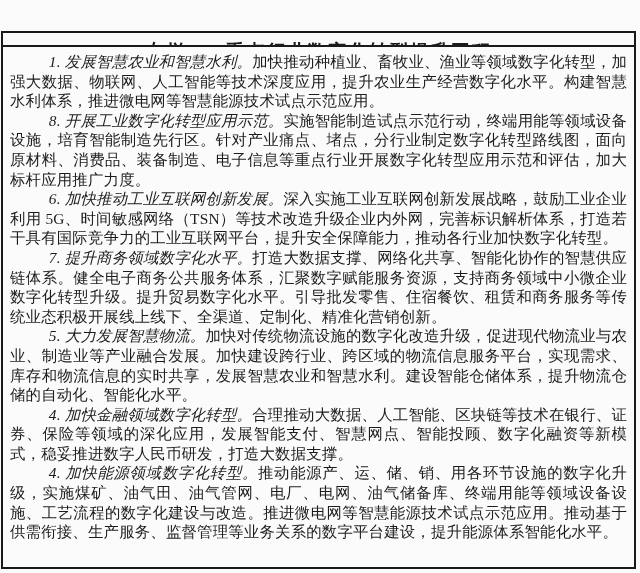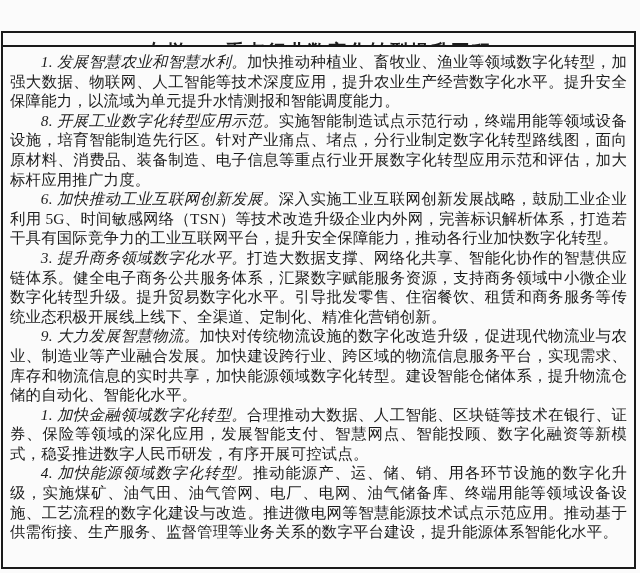--- a/index.html
+++ b/index.html
@@ -54,45 +54,46 @@
   .para {
     font-size: 15.4px;
     line-height: 19.6px;
     text-align: justify;
     text-indent: 2em;
     letter-spacing: 0.2px;
     word-break: break-all;
   }
   .para .lead {
     font-style: italic; 
+    margin-left: 8px;
   }
   .para .text {
     font-style: normal;
   }
 </style>
 </head>
 <body>
 
 <div class="page">
 
   <div class="title-box">
     <span class="title-text">专栏 4　重点行业数字化转型提升工程</span>
   </div>
 
   <div class="body-box">
     <div id="paragraphs">
-  <p class="para"><span class="lead">1. 发展智慧农业和智慧水利。</span><span class="text">加快推动种植业、畜牧业、渔业等领域数字化转型，加强大数据、物联网、人工智能等技术深度应用，提升农业生产经营数字化水平。提升安全保障能力，以流域为单元提升水情测报和智能调度能力。</span></p>
+  <p class="para"><span class="lead">1. 发展智慧农业和智慧水利。</span><span class="text">加快推动种植业、畜牧业、渔业等领域数字化转型，加强大数据、物联网、人工智能等技术深度应用，提升农业生产经营数字化水平。构建智慧水利体系，推进微电网等智慧能源技术试点示范应用。</span></p>
 
   <p class="para"><span class="lead">8. 开展工业数字化转型应用示范。</span><span class="text">实施智能制造试点示范行动，终端用能等领域设备设施，培育智能制造先行区。针对产业痛点、堵点，分行业制定数字化转型路线图，面向原材料、消费品、装备制造、电子信息等重点行业开展数字化转型应用示范和评估，加大标杆应用推广力度。</span></p>
 
   <p class="para"><span class="lead">6. 加快推动工业互联网创新发展。</span><span class="text">深入实施工业互联网创新发展战略，鼓励工业企业利用 5G、时间敏感网络（TSN）等技术改造升级企业内外网，完善标识解析体系，打造若干具有国际竞争力的工业互联网平台，提升安全保障能力，推动各行业加快数字化转型。</span></p>
 
-  <p class="para"><span class="lead">3. 提升商务领域数字化水平。</span><span class="text">打造大数据支撑、网络化共享、智能化协作的智慧供应链体系。健全电子商务公共服务体系，汇聚数字赋能服务资源，支持商务领域中小微企业数字化转型升级。提升贸易数字化水平。引导批发零售、住宿餐饮、租赁和商务服务等传统业态积极开展线上线下、全渠道、定制化、精准化营销创新。</span></p>
+  <p class="para"><span class="lead">7. 提升商务领域数字化水平。</span><span class="text">打造大数据支撑、网络化共享、智能化协作的智慧供应链体系。健全电子商务公共服务体系，汇聚数字赋能服务资源，支持商务领域中小微企业数字化转型升级。提升贸易数字化水平。引导批发零售、住宿餐饮、租赁和商务服务等传统业态积极开展线上线下、全渠道、定制化、精准化营销创新。</span></p>
 
-  <p class="para"><span class="lead">9. 大力发展智慧物流。</span><span class="text">加快对传统物流设施的数字化改造升级，促进现代物流业与农业、制造业等产业融合发展。加快建设跨行业、跨区域的物流信息服务平台，实现需求、库存和物流信息的实时共享，加快能源领域数字化转型。建设智能仓储体系，提升物流仓储的自动化、智能化水平。</span></p>
+  <p class="para"><span class="lead">5. 大力发展智慧物流。</span><span class="text">加快对传统物流设施的数字化改造升级，促进现代物流业与农业、制造业等产业融合发展。加快建设跨行业、跨区域的物流信息服务平台，实现需求、库存和物流信息的实时共享，发展智慧农业和智慧水利。建设智能仓储体系，提升物流仓储的自动化、智能化水平。</span></p>
 
-  <p class="para"><span class="lead">1. 加快金融领域数字化转型。</span><span class="text">合理推动大数据、人工智能、区块链等技术在银行、证券、保险等领域的深化应用，发展智能支付、智慧网点、智能投顾、数字化融资等新模式，稳妥推进数字人民币研发，有序开展可控试点。</span></p>
+  <p class="para"><span class="lead">4. 加快金融领域数字化转型。</span><span class="text">合理推动大数据、人工智能、区块链等技术在银行、证券、保险等领域的深化应用，发展智能支付、智慧网点、智能投顾、数字化融资等新模式，稳妥推进数字人民币研发，打造大数据支撑。</span></p>
 
   <p class="para"><span class="lead">4. 加快能源领域数字化转型。</span><span class="text">推动能源产、运、储、销、用各环节设施的数字化升级，实施煤矿、油气田、油气管网、电厂、电网、油气储备库、终端用能等领域设备设施、工艺流程的数字化建设与改造。推进微电网等智慧能源技术试点示范应用。推动基于供需衔接、生产服务、监督管理等业务关系的数字平台建设，提升能源体系智能化水平。</span></p>
 </div>
   </div>
 
 </div>
 
 </body></html>

